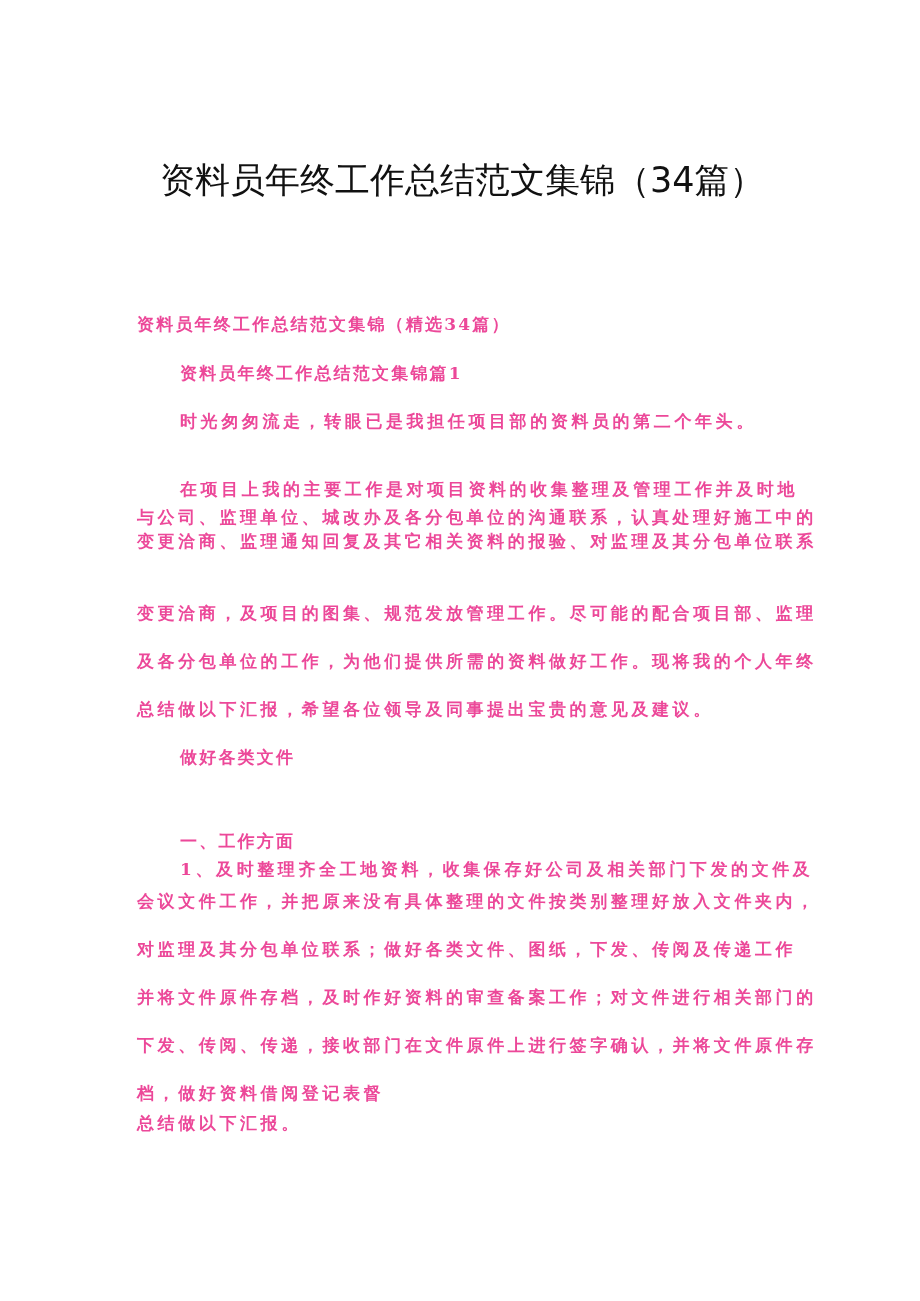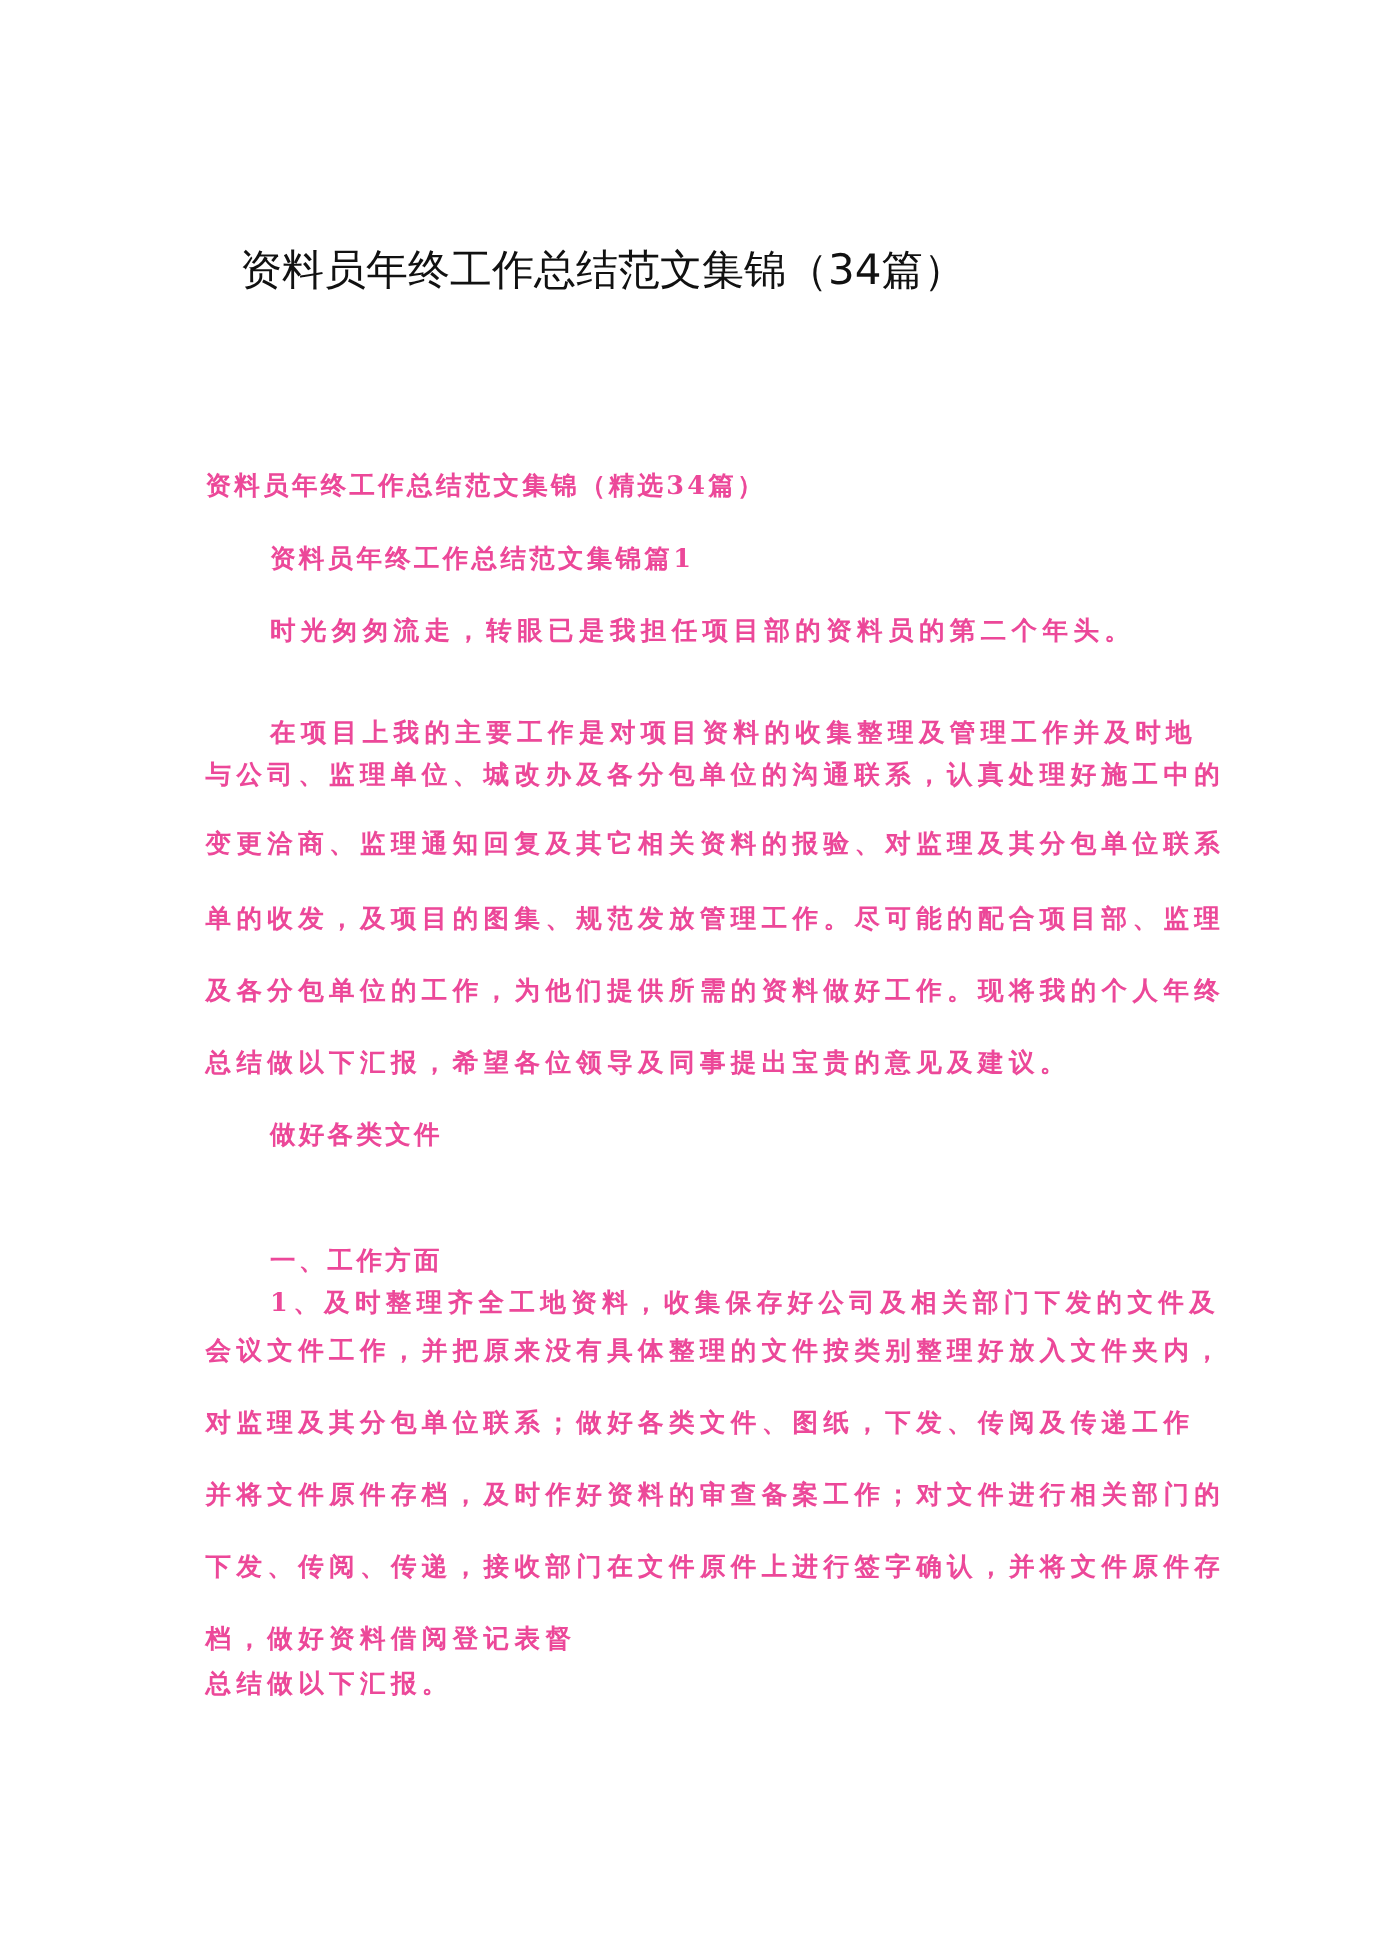--- a/index.html
+++ b/index.html
@@ -1,20 +1,20 @@
 <!DOCTYPE html>
 <html><head>
   <meta charset="utf-8">
   <style>
     html, body { margin: 0; padding: 0; background: #ffffff; }
     body { width: 920px; height: 1301px; position: relative; overflow: hidden; color: #111; }
     .title {
       position: absolute; left: 160px; top: 156px;
       font-family: "DejaVu Sans", "Liberation Sans", sans-serif;
-      font-size: 28px; letter-spacing: 0px; color: #111; white-space: nowrap; line-height: 48px;
+      font-size: 35px; letter-spacing: 0px; color: #111; white-space: nowrap; line-height: 48px;
     }
     .line {
       position: absolute; left: 137px;
       font-family: "DejaVu Serif", "Liberation Serif", serif;
       font-size: 17px; letter-spacing: 3.6px; color: #ec4899; white-space: nowrap; line-height: 24px; font-weight: bold;
     }
     .indent { left: 180px; }
     .hdr { letter-spacing: 2.2px; }
   </style>
 </head>
@@ -22,22 +22,22 @@
 
 <div>
   <div class="title">资料员年终工作总结范文集锦（34篇）</div>
 
   <div class="line hdr" style="top:312px;">资料员年终工作总结范文集锦（精选34篇）</div>
   <div class="line indent hdr" style="top:361px;">资料员年终工作总结范文集锦篇1</div>
 
   <div class="line indent" style="top:409px;">时光匆匆流走，转眼已是我担任项目部的资料员的第二个年头。</div>
   <div class="line indent" style="top:457px;margin-top:20px;">在项目上我的主要工作是对项目资料的收集整理及管理工作并及时地</div>
   <div class="line" style="top:505px;">与公司、监理单位、城改办及各分包单位的沟通联系，认真处理好施工中的</div>
-  <div class="line" style="top:551px;">变更洽商、监理通知回复及其它相关资料的报验、对监理及其分包单位联系</div>
-  <div class="line" style="top:601px;">单的收发，及项目的图集、规范发放管理工作。尽可能的配合项目部、监理</div>
+  <div class="line" style="top:529px;">变更洽商、监理通知回复及其它相关资料的报验、对监理及其分包单位联系</div>
+  <div class="line" style="top:601px;">变更洽商，及项目的图集、规范发放管理工作。尽可能的配合项目部、监理</div>
   <div class="line" style="top:649px;">及各分包单位的工作，为他们提供所需的资料做好工作。现将我的个人年终</div>
   <div class="line" style="top:697px;">总结做以下汇报，希望各位领导及同事提出宝贵的意见及建议。</div>
 
   <div class="line indent hdr" style="top:745px; left:180px;">做好各类文件</div>
   <div class="line indent hdr" style="top:793px; left:180px;margin-top:36px;">一、工作方面</div>
 
   <div class="line indent" style="top:857px;">1、及时整理齐全工地资料，收集保存好公司及相关部门下发的文件及</div>
   <div class="line" style="top:889px;">会议文件工作，并把原来没有具体整理的文件按类别整理好放入文件夹内，</div>
   <div class="line" style="top:937px;">对监理及其分包单位联系；做好各类文件、图纸，下发、传阅及传递工作</div>
   <div class="line" style="top:985px;">并将文件原件存档，及时作好资料的审查备案工作；对文件进行相关部门的</div>

